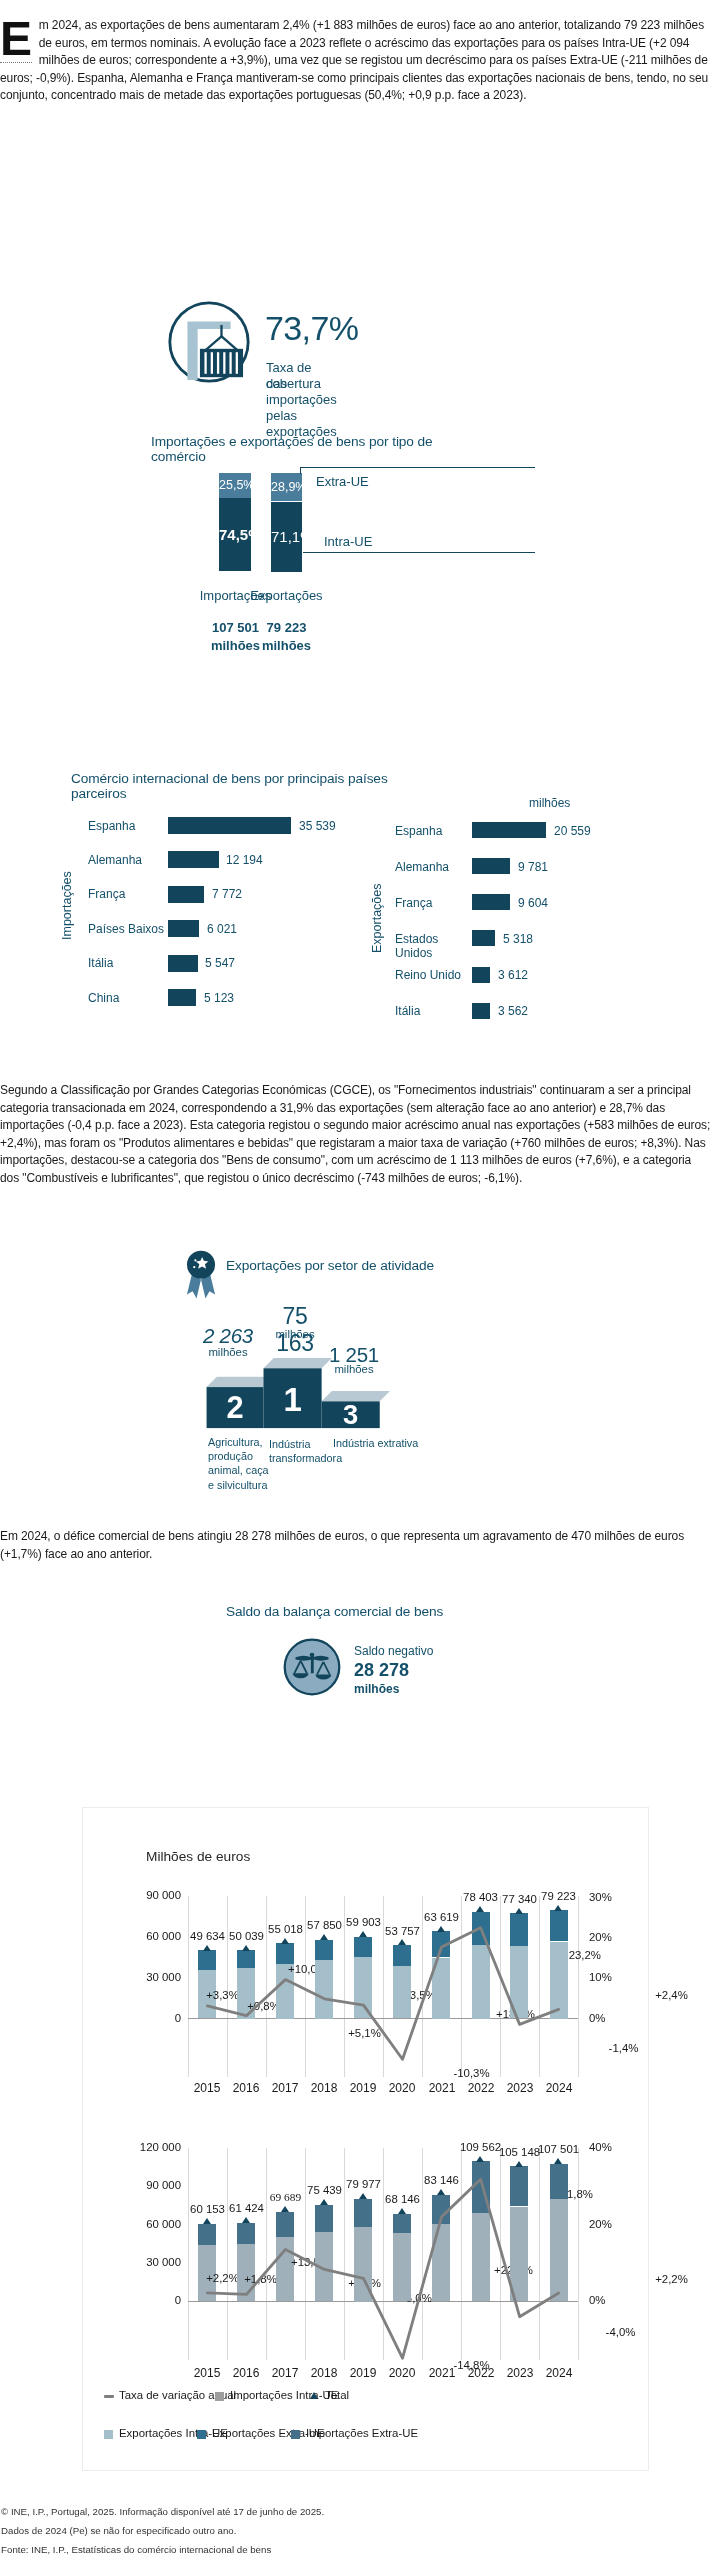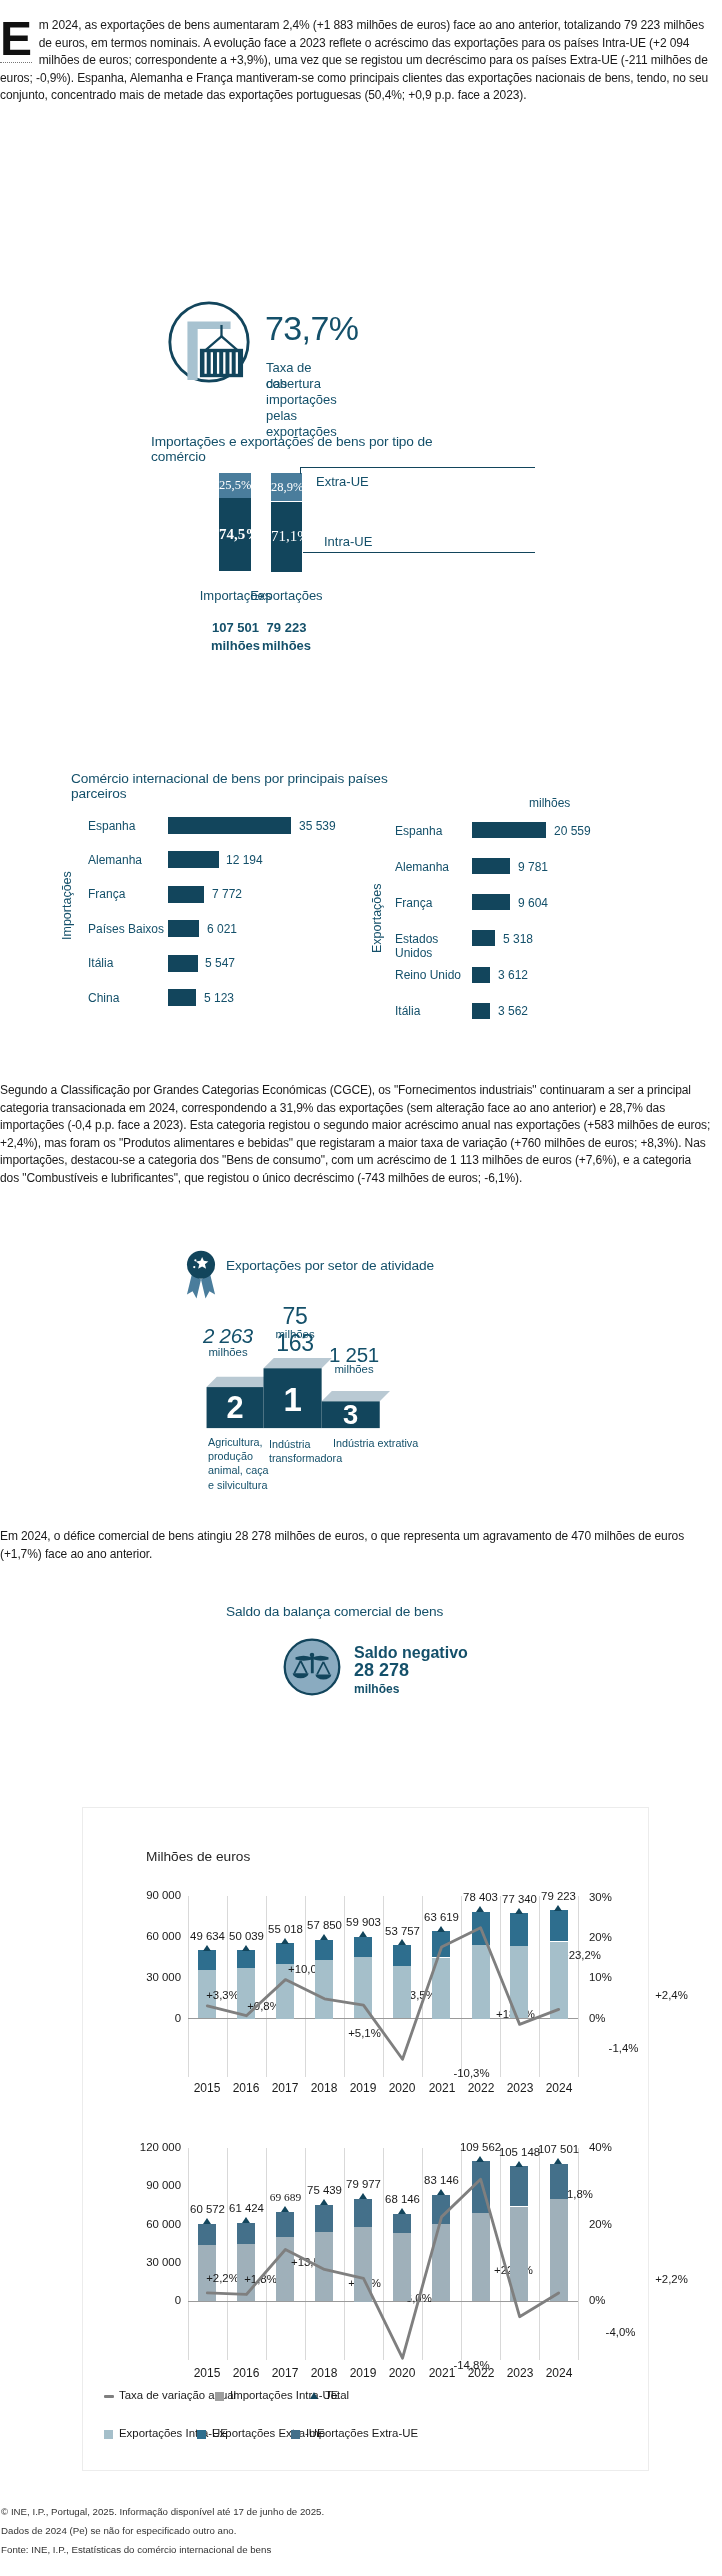--- a/index.html
+++ b/index.html
@@ -5,21 +5,21 @@
   html,body{margin:0;padding:0;background:#fff;}
   #page{position:relative;width:723px;height:2576px;background:#ffffff;overflow:hidden;
         font-family:"Liberation Sans","DejaVu Sans",sans-serif;color:#1a1a1a;}
   .abs{position:absolute;}
   .para{font-size:12px;line-height:17.6px;letter-spacing:-0.1px;color:#1a1a1a;text-align:left;}
   .dropcap{float:left;font-size:48px;line-height:40px;font-weight:700;color:#111;
            margin:2.3px 6.8px 0 0;padding-bottom:2.3px;border-bottom:1.7px dotted #777;}
   .navy-head{font-size:13.7px;color:#14506a;letter-spacing:-0.1px;}
   .big-val{font-size:34px;color:#14506a;letter-spacing:-0.6px;}
   .cov-label{font-size:13px;line-height:16px;color:#14506a;}
-  .wlabel{color:#fff;text-align:center;font-family:Liberation Serif, serif;}
+  .wlabel{color:#fff;text-align:center;}
   .bar-series-label{font-size:13px;color:#14506a;font-weight:400;text-align:center;}
   .bar-series-value{font-size:13px;color:#14506a;font-weight:700;text-align:center;line-height:18px;}
   .p-label{font-size:12px;color:#14506a;}
   .p-value{font-size:12px;color:#14506a;}
   .vert{writing-mode:vertical-rl;transform:rotate(180deg);font-size:12.5px;color:#14506a;}
   .pod-val{font-size:20.5px;color:#14506a;font-weight:400;text-align:center;letter-spacing:-0.3px;}
   .pod-unit{font-size:11.4px;color:#14506a;text-align:center;}
   .pod-cat{font-size:10.8px;line-height:14.2px;color:#14506a;}
   .card{background:#ffffff;border:0.6px solid #ececec;}
   .tick{font-size:11.4px;color:#1a1a1a;}
@@ -171,21 +171,21 @@
     <circle cx="51" cy="51" r="48" fill="#8aabc0" stroke="#12455c" stroke-width="4"></circle>
     <circle cx="51" cy="30" r="4" fill="#12455c"></circle>
     <rect x="49" y="32" width="5" height="30" fill="#12455c"></rect>
     <path d="M22 34 Q36 28 50 34 L52 38 Q36 42 22 38 Z" fill="#12455c"></path>
     <path d="M80 34 Q66 28 52 34 L54 38 Q66 42 80 38 Z" fill="#12455c"></path>
     <path d="M31 40 L20 62 M31 40 L42 62" stroke="#12455c" stroke-width="3" fill="none"></path>
     <path d="M17 62 A14 9 0 0 0 45 62 Z" fill="#12455c"></path>
     <path d="M71 42 L60 64 M71 42 L82 64" stroke="#12455c" stroke-width="3" fill="none"></path>
     <path d="M57 64 A14 9 0 0 0 85 64 Z" fill="#12455c"></path>
   </svg>
-  <div class="abs" style="left:354px;top:1644px;font-size:16px;font-weight:700;color:#14506a;">Saldo negativo</div>
+  <div class="abs" style="left:354px;top:1644px;font-size:12px;font-weight:400;color:#14506a;">Saldo negativo</div>
   <div class="abs" style="left:354px;top:1660px;font-size:18px;font-weight:700;color:#14506a;">28 278</div>
   <div class="abs" style="left:354px;top:1682px;font-size:12px;font-weight:700;color:#14506a;">milhões</div>
 
 
   <div class="abs card" style="left:82px;top:1807px;width:565px;height:662px;"></div>
   <div class="abs" style="left:146px;top:1849px;font-size:13.7px;color:#262626;">Milhões de euros</div>
   <div id="annualCharts">
       <div class="abs gridline" style="left: 188px; top: 1896px; height: 181px;"></div>
       <div class="abs gridline" style="left: 227px; top: 1896px; height: 181px;"></div>
       <div class="abs gridline" style="left: 266px; top: 1896px; height: 181px;"></div>
@@ -285,21 +285,21 @@
       <div class="abs tick" style="left: 124px; top: 2179px; width: 57px; text-align: right;">90 000</div>
       <div class="abs tick" style="left: 124px; top: 2218px; width: 57px; text-align: right;">60 000</div>
       <div class="abs tick" style="left: 124px; top: 2256px; width: 57px; text-align: right;">30 000</div>
       <div class="abs tick" style="left: 124px; top: 2294px; width: 57px; text-align: right;">0</div>
       <div class="abs tick" style="left: 589px; top: 2141px; width: 40px;">40%</div>
       <div class="abs tick" style="left: 589px; top: 2218px; width: 40px;">20%</div>
       <div class="abs tick" style="left: 589px; top: 2294px; width: 40px;">0%</div>
       <div class="abs" style="left: 198px; top: 2224px; width: 18px; height: 21.6px; background: rgb(68, 112, 138);"></div>
       <div class="abs" style="left: 198px; top: 2245px; width: 18px; height: 56px; background: rgb(159, 176, 186);"></div>
       <div class="abs tri" style="left: 203px; top: 2218px; border-bottom: 6.8px solid rgb(18, 69, 92);"></div>
-      <div class="abs tot-label" style="left: 179px; top: 2203px; width: 57px;">60 572</div>
+      <div class="abs tot-label" style="left: 179px; top: 2203px; width: 57px;">60 153</div>
       <div class="abs year" style="left: 187px; top: 2366px; width: 40px;">2015</div>
       <div class="abs var-label" style="left: 191px; top: 2272px; width: 63px;">+2,2%</div>
       <div class="abs" style="left: 237px; top: 2223px; width: 18px; height: 21px; background: rgb(68, 112, 138);"></div>
       <div class="abs" style="left: 237px; top: 2244px; width: 18px; height: 57px; background: rgb(159, 176, 186);"></div>
       <div class="abs tri" style="left: 242px; top: 2217px; border-bottom: 6.8px solid rgb(18, 69, 92);"></div>
       <div class="abs tot-label" style="left: 218px; top: 2202px; width: 57px;">61 424</div>
       <div class="abs year" style="left: 226px; top: 2366px; width: 40px;">2016</div>
       <div class="abs var-label" style="left: 229px; top: 2273px; width: 63px;">+1,8%</div>
       <div class="abs" style="left: 276px; top: 2212px; width: 18px; height: 25px; background: rgb(68, 112, 138);"></div>
       <div class="abs" style="left: 276px; top: 2237px; width: 18px; height: 64px; background: rgb(159, 176, 186);"></div>

